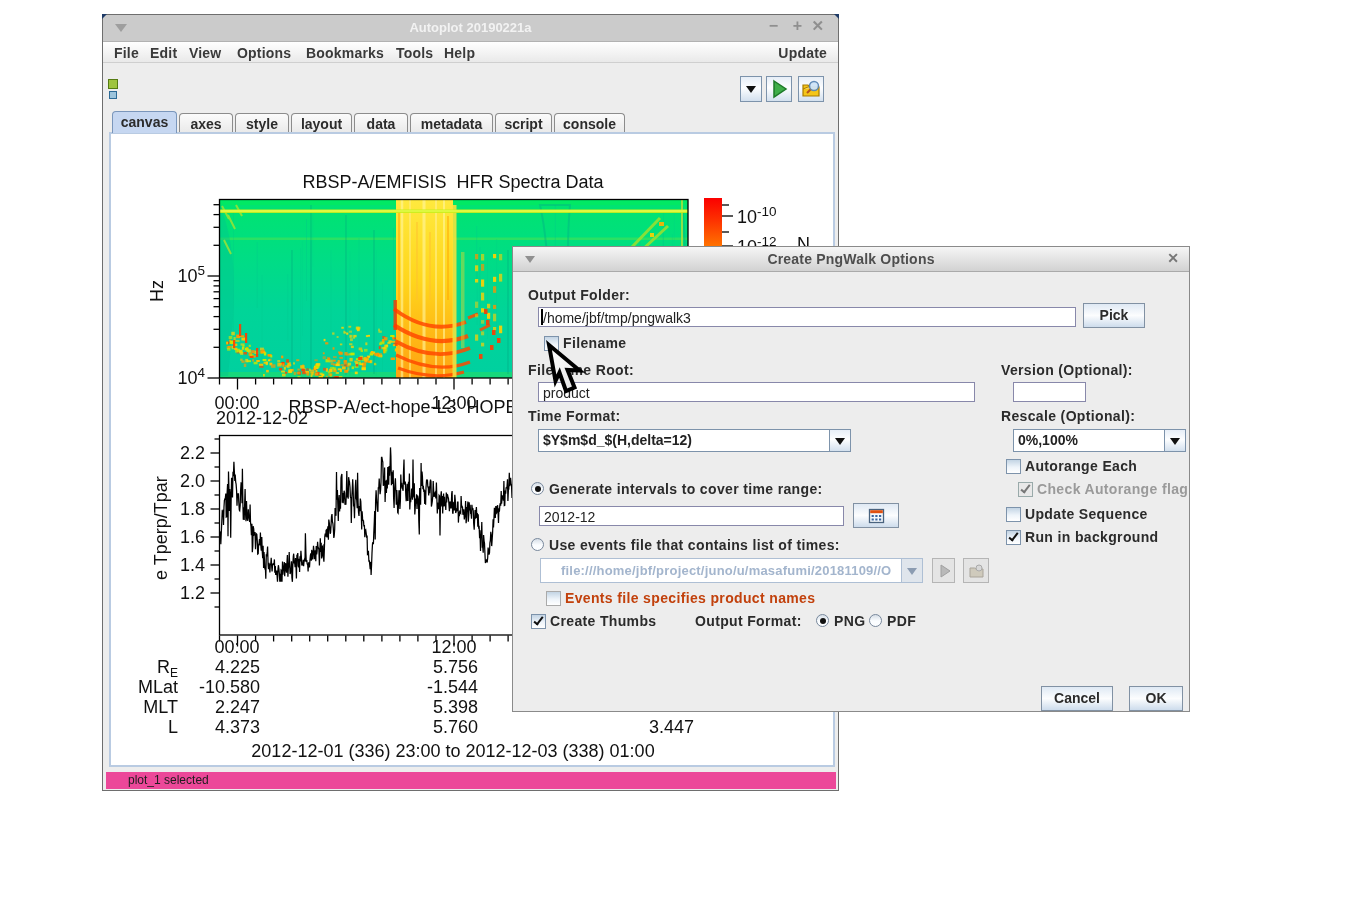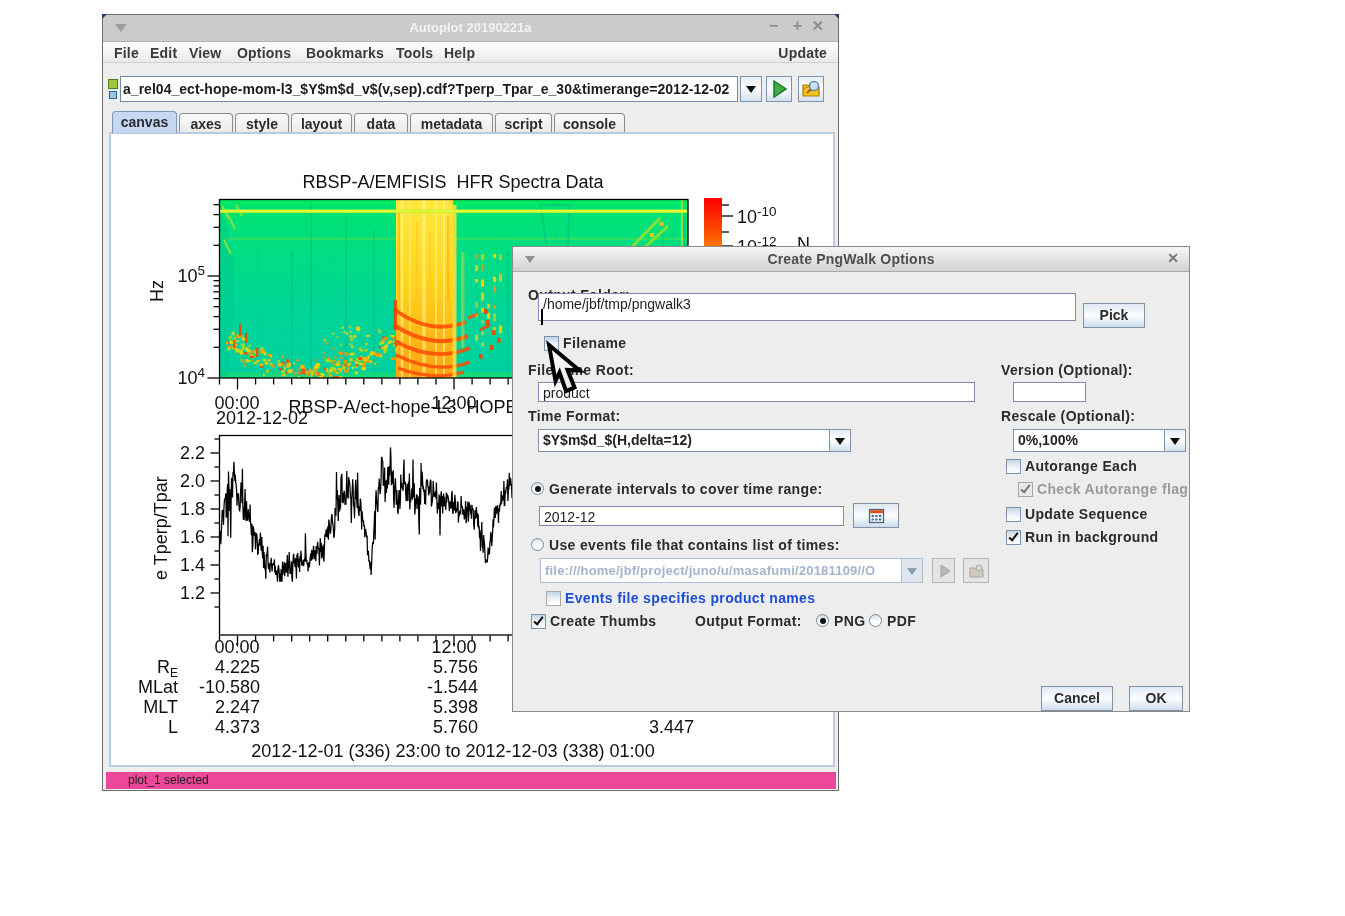--- a/index.html
+++ b/index.html
@@ -75,21 +75,20 @@
   <span style="left:86px">View</span>
       <span style="left:134px">Options</span>
   <span style="left:203px">Bookmarks</span>
       <span style="left:293px">Tools</span>
   <span style="left:341px">Help</span>
       <span style="right:11px">Update</span>
  </div>
  <div class="toolbar">
   <div class="abs" style="left:5px;top:15px;width:10px;height:10px;background:#9fc43e;border:1.5px solid #557b12"></div>
   <div class="abs" style="left:5.5px;top:27px;width:8px;height:8px;background:#9cc4dc;border:1.5px solid #2c6a96"></div>
-  <div class="addr">a_rel04_ect-hope-mom-l3_$Y$m$d_v$(v,sep).cdf?Tperp_Tpar_e_30&amp;timerange=2012-12-02</div>
   <div class="tbtn" style="left:637px;top:12px;width:22px;height:26px">
     <div class="arrow" style="left:5px;top:9px"></div>
   </div>
   <div class="tbtn" style="left:663px;top:12px;width:26px;height:26px">
     <svg width="24" height="24" style="position:absolute;left:0;top:0">
           <polygon points="7,4 19,12 7,20" fill="#3fae49" stroke="#1d7a28" stroke-width="1.5"></polygon>
         </svg>
   </div>
   <div class="tbtn" style="left:695px;top:12px;width:26px;height:26px">
     <svg width="24" height="24" style="position:absolute;left:0;top:0">
@@ -681,21 +680,21 @@
 <text x="453" y="757" font-size="18" fill="#111" text-anchor="middle">2012-12-01 (336) 23:00 to 2012-12-03 (338) 01:00</text>
 </svg>
 
 <div class="dlg">
  <div class="dlgtitle">
   <div class="t">Create PngWalk Options</div>
   <div class="abs" style="left:12px;top:9px;width:0;height:0;border-left:5px solid transparent;border-right:5px solid transparent;border-top:7px solid #909090"></div>
   <div class="abs" style="right:10px;top:3px;color:#777;font-size:14px;font-weight:bold">✕</div>
  </div>
  <div class="lbl" style="left:15px;top:40px">Output Folder:</div>
- <div class="fld" style="left:25px;top:46px;width:538px;height:28px">/home/jbf/tmp/pngwalk3</div>
+ <div class="fld" style="left:25px;top:60px;width:538px;height:20px">/home/jbf/tmp/pngwalk3</div>
  <div class="abs" style="left:28px;top:62px;width:1.5px;height:16px;background:#000"></div>
  <div class="btn" style="left:570px;top:56px;width:62px;height:25px;padding-top:3px">Pick</div>
  <div class="cb" style="left:31px;top:89px"></div>
  <div class="lbl" style="left:50px;top:88px">Filename</div>
  <div class="lbl" style="left:15px;top:115px">Filename Root:</div>
  <div class="fld" style="left:25px;top:135px;width:437px;height:20px">product</div>
  <div class="lbl" style="left:488px;top:115px">Version (Optional):</div>
  <div class="fld" style="left:500px;top:135px;width:73px;height:20px"></div>
  <div class="lbl" style="left:15px;top:161px">Time Format:</div>
  <div class="combo" style="left:25px;top:182px;width:313px;height:23px;line-height:21px;padding-left:4px">$Y$m$d_$(H,delta=12)
@@ -736,38 +735,38 @@
           <rect x="7.3" y="8" width="2.2" height="2"></rect>
           <rect x="11" y="8" width="2.2" height="2"></rect>
           <rect x="3.6" y="11.5" width="2.2" height="2"></rect>
           <rect x="7.3" y="11.5" width="2.2" height="2"></rect>
           <rect x="11" y="11.5" width="2.2" height="2"></rect>
         </g>
    </svg>
  </div>
  <div class="rad" style="left:18px;top:291px"></div>
  <div class="lbl" style="left:36px;top:290px">Use events file that contains list of times:</div>
- <div class="combo" style="left:27px;top:311px;width:383px;height:25px;line-height:23px;padding-left:4px;border-color:#aebfd4;color:#a3b5cd;font-size:13px;letter-spacing:0.2px">file:///home/jbf/project/juno/u/masafumi/20181109//O
+ <div class="combo" style="left:27px;top:311px;width:383px;height:25px;line-height:23px;padding-left:20px;border-color:#aebfd4;color:#a3b5cd;font-size:13px;letter-spacing:0.2px">file:///home/jbf/project/juno/u/masafumi/20181109//O
    <div class="ar" style="border-color:#aebfd4;background:#dfe5ec">
         <div class="arrow" style="border-top-color:#8b9cb2;left:5px;top:9px"></div>
       </div>
  </div>
  <div class="btn" style="left:419px;top:311px;width:23px;height:25px;border-color:#b5b5b5;background:#e4e4e4">
    <svg width="16" height="16" style="position:absolute;left:4px;top:4px">
         <polygon points="4,2 13,8 4,14" fill="#b9b9b9" stroke="#a0a0a0"></polygon>
       </svg>
  </div>
  <div class="btn" style="left:450px;top:311px;width:26px;height:25px;border-color:#b5b5b5;background:#e4e4e4">
    <svg width="17" height="16" style="position:absolute;left:4px;top:4px">
     <path d="M2 5 L2 14 L15 14 L15 6 L8 6 L6.5 5 Z" fill="#cfcabc" stroke="#a9a49a"></path>
     <circle cx="11" cy="5" r="3" fill="#d8d8d8" stroke="#a9a9a9"></circle>
    </svg>
  </div>
  <div class="cb" style="left:33px;top:344px;border-color:#aaa"></div>
- <div class="lbl" style="left:52px;top:343px;color:#1d4ed8">Events file specifies product names</div>
+ <div class="lbl" style="left:52px;top:343px;color:#c2410c">Events file specifies product names</div>
  <div class="cb" style="left:18px;top:367px">
       <div class="mk"></div>
     </div>
  <div class="lbl" style="left:37px;top:366px">Create Thumbs</div>
  <div class="lbl" style="left:182px;top:366px">Output Format:</div>
  <div class="rad" style="left:303px;top:367px">
       <div class="dot"></div>
     </div>
  <div class="lbl" style="left:321px;top:366px">PNG</div>
  <div class="rad" style="left:356px;top:367px"></div>

